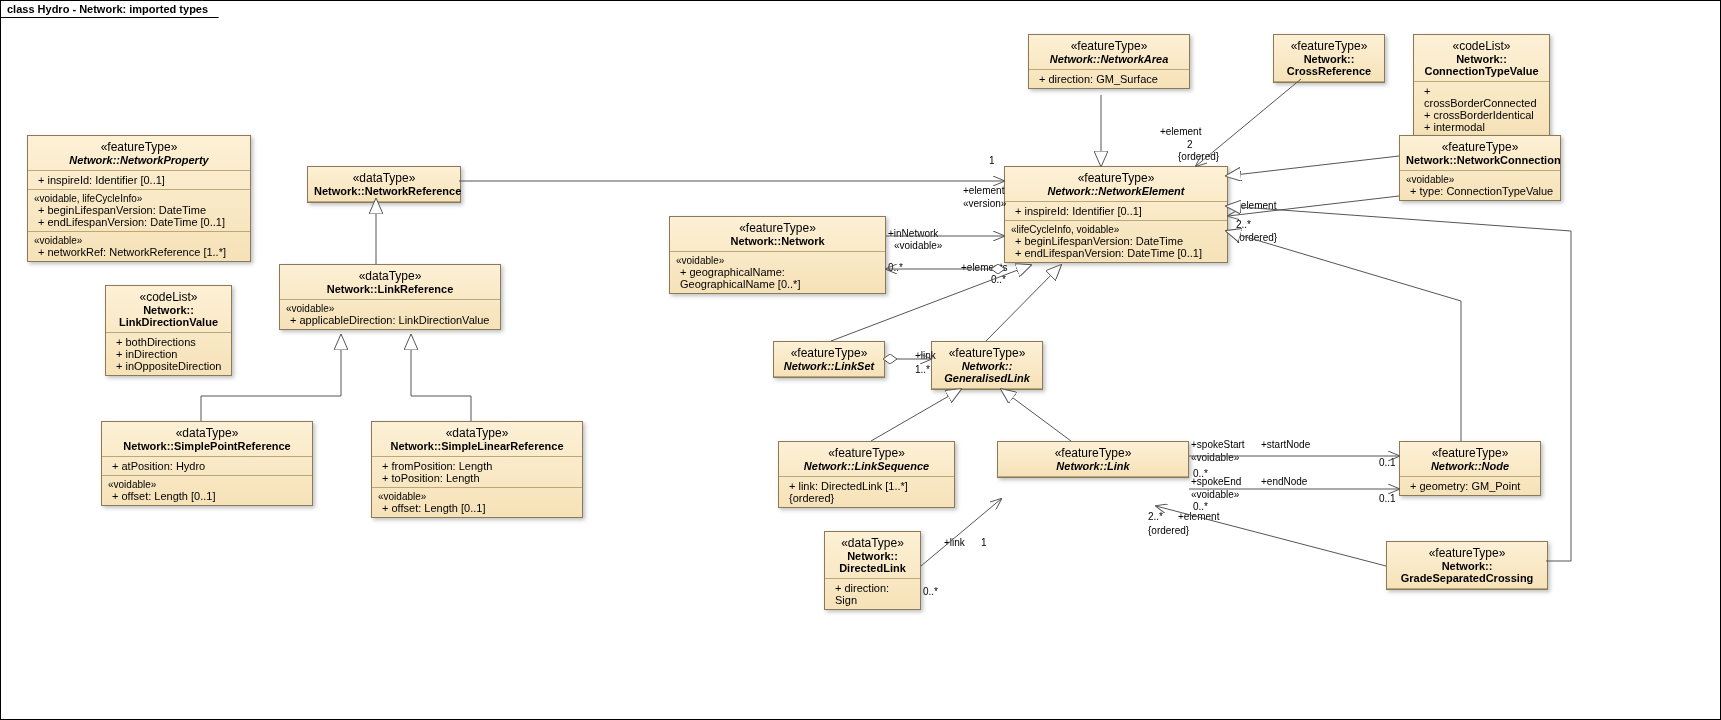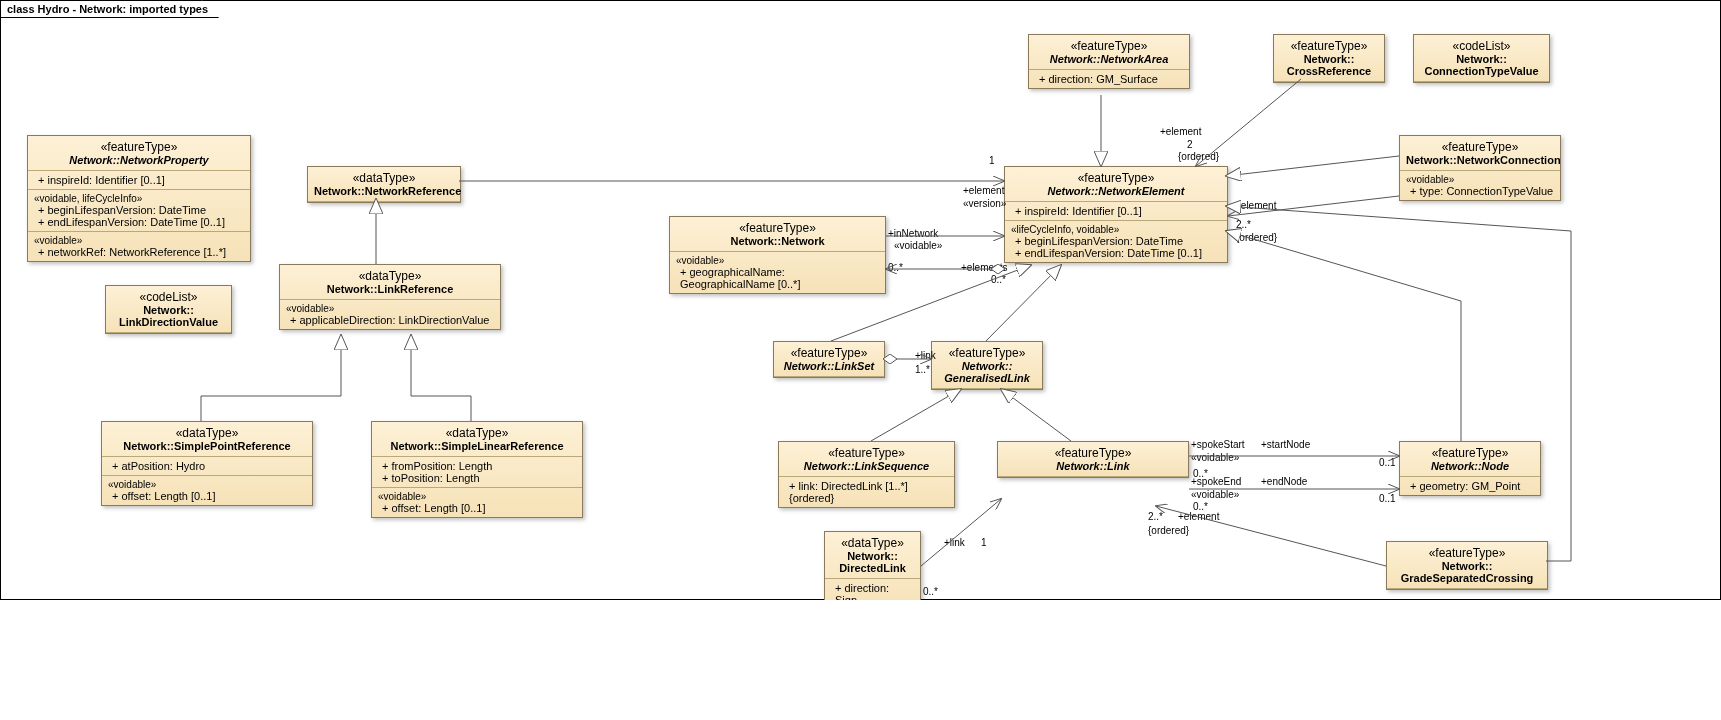--- a/index.html
+++ b/index.html
@@ -1,16 +1,16 @@
 <!DOCTYPE html>
 <html><head>
 <meta charset="utf-8">
 <style>
 html,body{margin:0;padding:0;font-family:Arial,Helvetica,sans-serif;font-size:11px;color:#000;background:#fff}
-.canvas{position:relative;width:1721px;height:600px;border:1px solid #000;box-sizing:border-box}
+.canvas{position:relative;width:1721px;height:720px;border:1px solid #000;box-sizing:border-box}
 .frame-tab{position:absolute;top:-1px;left:-1px;border:1px solid #000;border-top-right-radius:0;padding:2px 10px 2px 6px;background:#fff;font-weight:bold;clip-path:polygon(0 0,92% 0,100% 100%,0 100%)}
 .box{position:absolute;background:linear-gradient(180deg,#fdf0d5 0%,#f6e2b8 100%);border:1px solid #8a7a5a;box-shadow:2px 2px 4px rgba(0,0,0,.25)}
 .box .hdr{text-align:center;padding:4px 6px;border-bottom:1px solid #b9a878}
 .box .st{font-size:12px}
 .box .nm{font-weight:bold}
 .box .nm.italic{font-style:italic}
 .box .sec{padding:3px 6px;border-bottom:1px solid #b9a878}
 .box .sec:last-child{border-bottom:none}
 .box .sec .lbl{font-size:10px}
 .box .attr{padding-left:4px}
@@ -41,20 +41,25 @@
         <div class="attr">+   networkRef: NetworkReference [1..*]</div>
       </div>
 </div>
 
 <div class="box" style="left:104px;top:284px;width:125px">
  <div class="hdr">
         <div class="st">«codeList»</div>
         <div class="nm" style="white-space:pre-line">Network::
 LinkDirectionValue</div>
       </div>
+ <div class="sec">
+        <div class="attr">+   bothDirections</div>
+        <div class="attr">+   inDirection</div>
+        <div class="attr">+   inOppositeDirection</div>
+      </div>
 </div>
 
 <div class="box" style="left:306px;top:165px;width:152px">
  <div class="hdr">
         <div class="st">«dataType»</div>
         <div class="nm">Network::NetworkReference</div>
       </div>
 </div>
 
 <div class="box" style="left:278px;top:263px;width:220px">
@@ -124,20 +129,25 @@
         <div class="nm" style="white-space:pre-line">Network::
 CrossReference</div>
       </div>
 </div>
 
 <div class="box" style="left:1412px;top:33px;width:135px">
  <div class="hdr">
         <div class="st">«codeList»</div>
         <div class="nm" style="white-space:pre-line">Network::
 ConnectionTypeValue</div>
+      </div>
+ <div class="sec">
+        <div class="attr">+   crossBorderConnected</div>
+        <div class="attr">+   crossBorderIdentical</div>
+        <div class="attr">+   intermodal</div>
       </div>
 </div>
 
 <div class="box" style="left:1398px;top:134px;width:160px">
  <div class="hdr">
         <div class="st">«featureType»</div>
         <div class="nm">Network::NetworkConnection</div>
       </div>
  <div class="sec">
         <div class="lbl">«voidable»</div>

